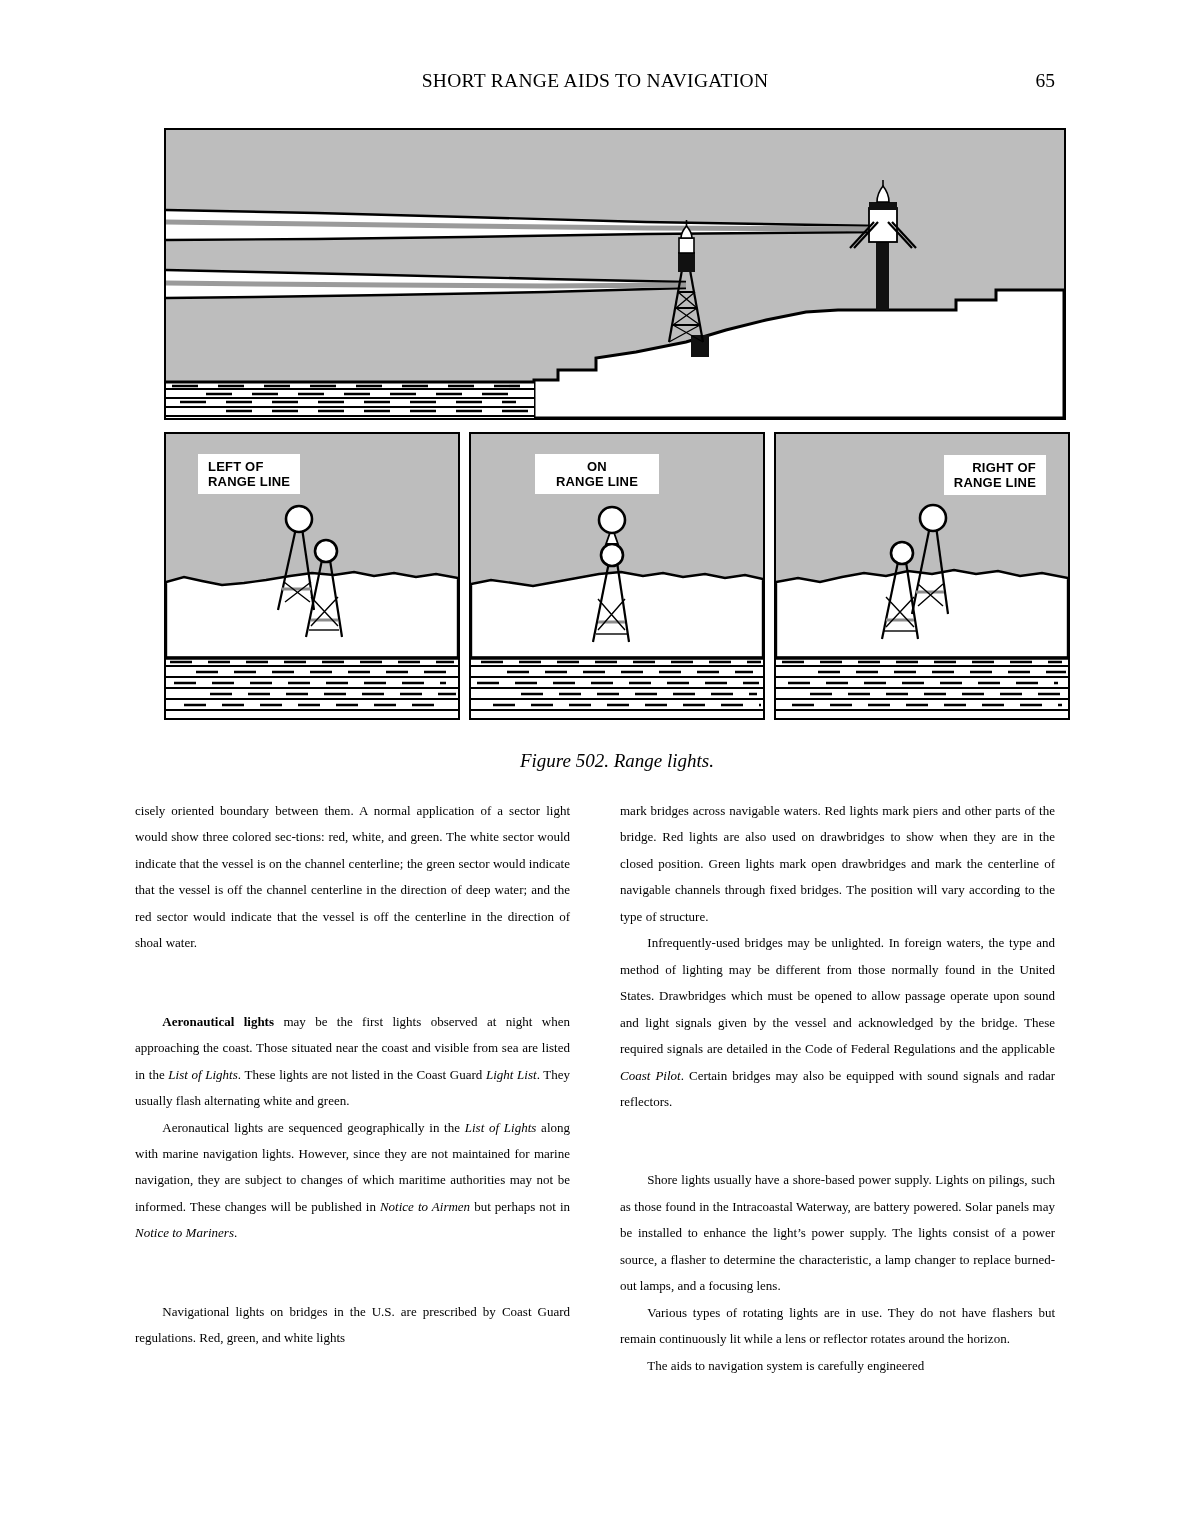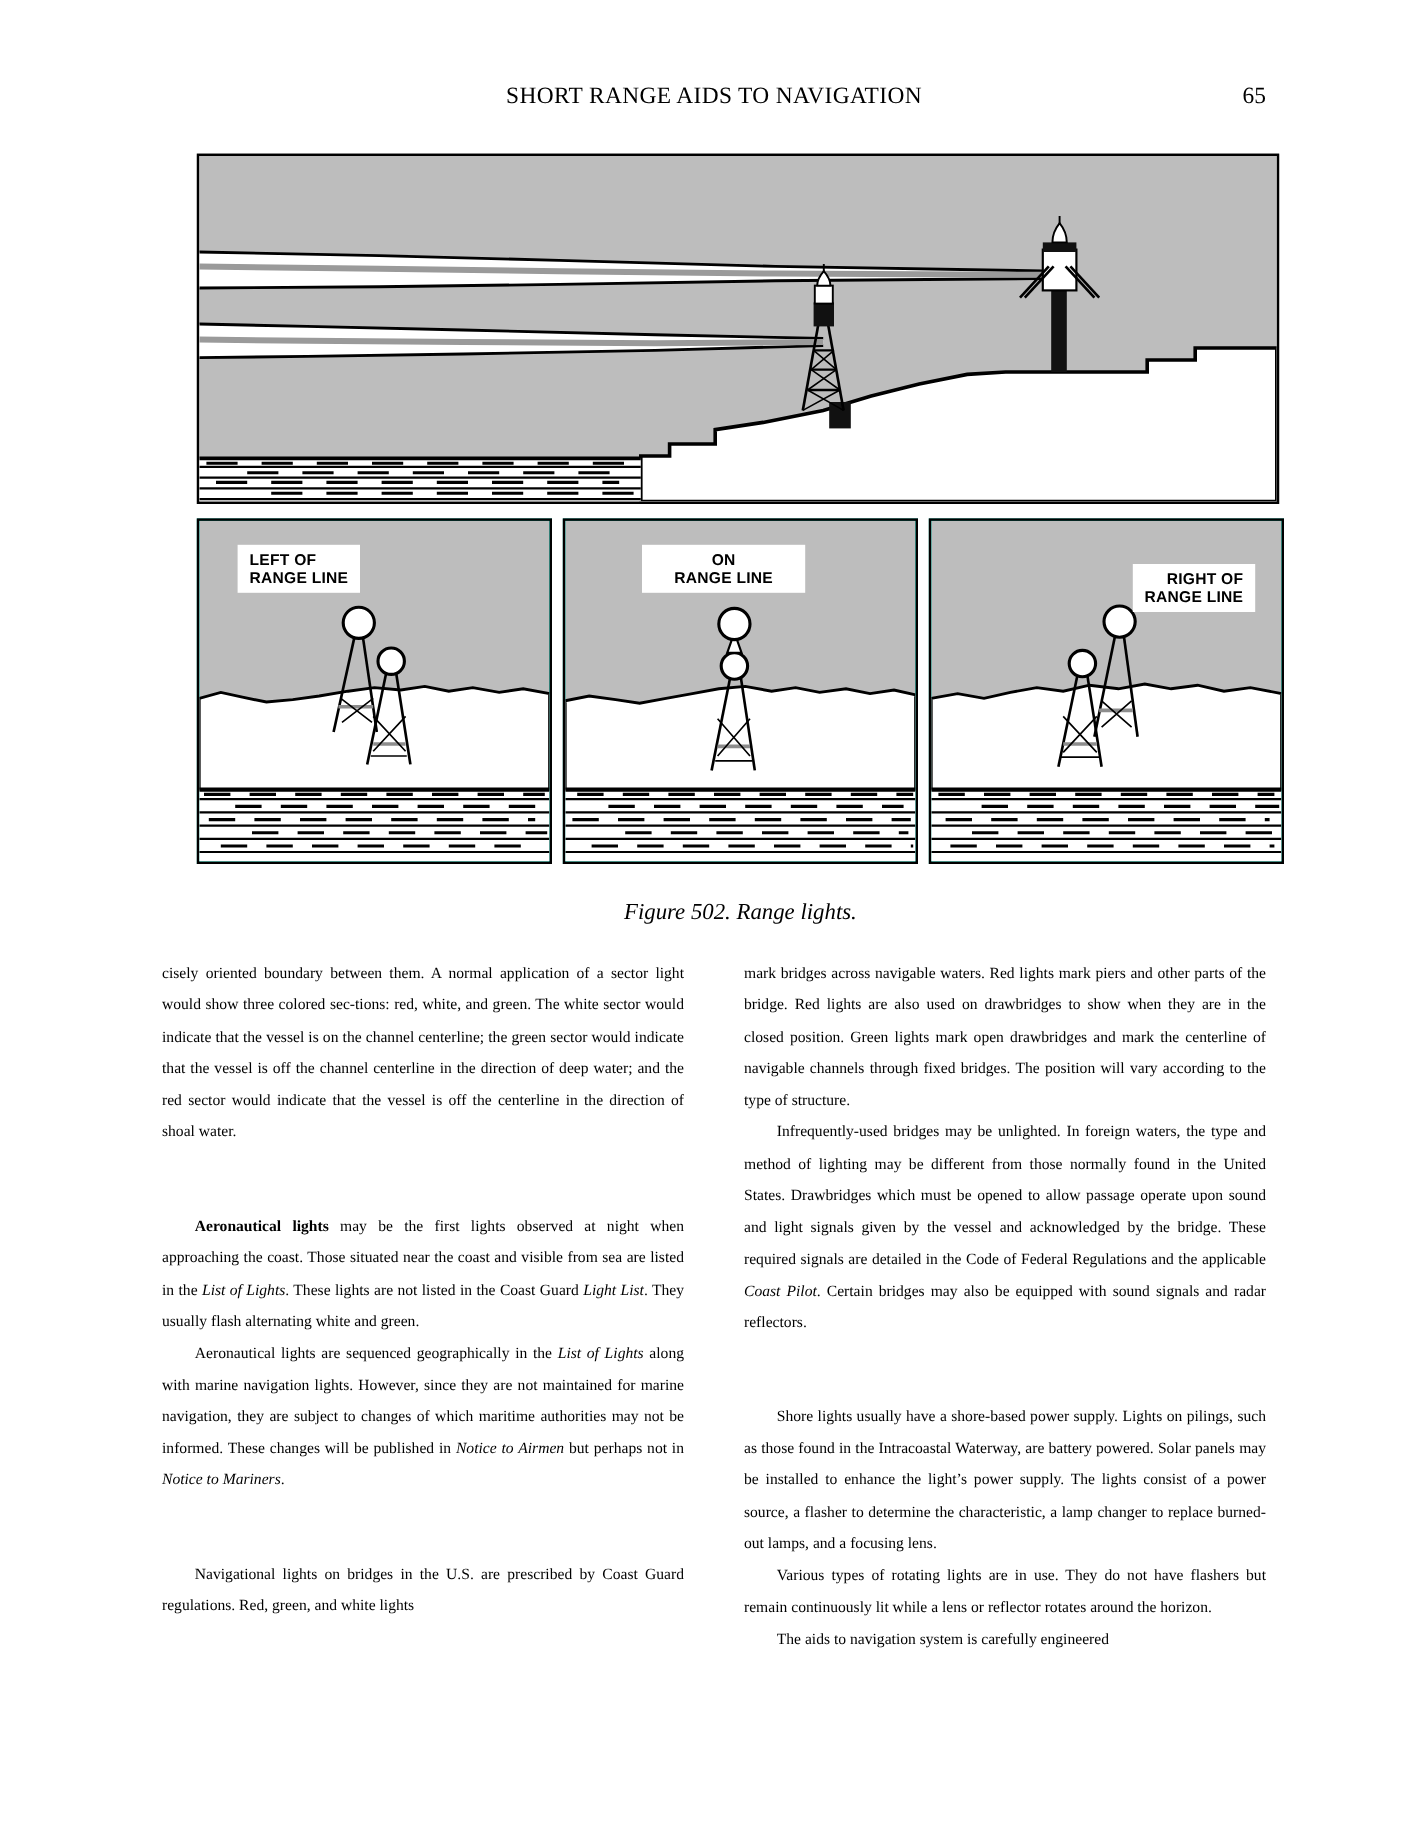--- a/index.html
+++ b/index.html
@@ -63,43 +63,43 @@
     margin-top: 12px;
     width: 906px;
     height: 290px;
   }
   .fig-panel {
     position: absolute;
     top: 0;
     width: 296px;
     height: 288px;
     border: 2px solid #000;
-    background: #14b8a6;
+    background: #fde047;
     overflow: hidden;
     box-sizing: border-box;
   }
   .fig-panel.p1 { left: 0; }
   .fig-panel.p2 { left: 305px; }
   .fig-panel.p3 { left: 610px; }
 
   .panel-label {
     position: absolute;
     background: #ffffff;
     font-family: "Liberation Sans", "DejaVu Sans", sans-serif;
     font-weight: bold;
     font-size: 13px;
     line-height: 15px;
     letter-spacing: 0.2px;
     padding: 5px 10px 5px 10px;
     white-space: pre-line;
     color: #000;
   }
   .panel-label.lbl-left  { top: 20px; left: 32px;  text-align: left; }
-  .panel-label.lbl-on    { top: 20px; left: 64px;  text-align: center; width: 136px; padding-left: 0; padding-right: 0;}
-  .panel-label.lbl-right { top: 36px; right: 22px; text-align: right; }
+  .panel-label.lbl-on    { top: 20px; left: 64px;  text-align: center; width: 124px; padding-left: 0; padding-right: 0;}
+  .panel-label.lbl-right { top: 21px; right: 22px; text-align: right; }
 
   .fig-caption {
     margin-top: 28px;
     width: 906px;
     text-align: center;
     font-style: italic;
     font-size: 19px;
   }
 
   

